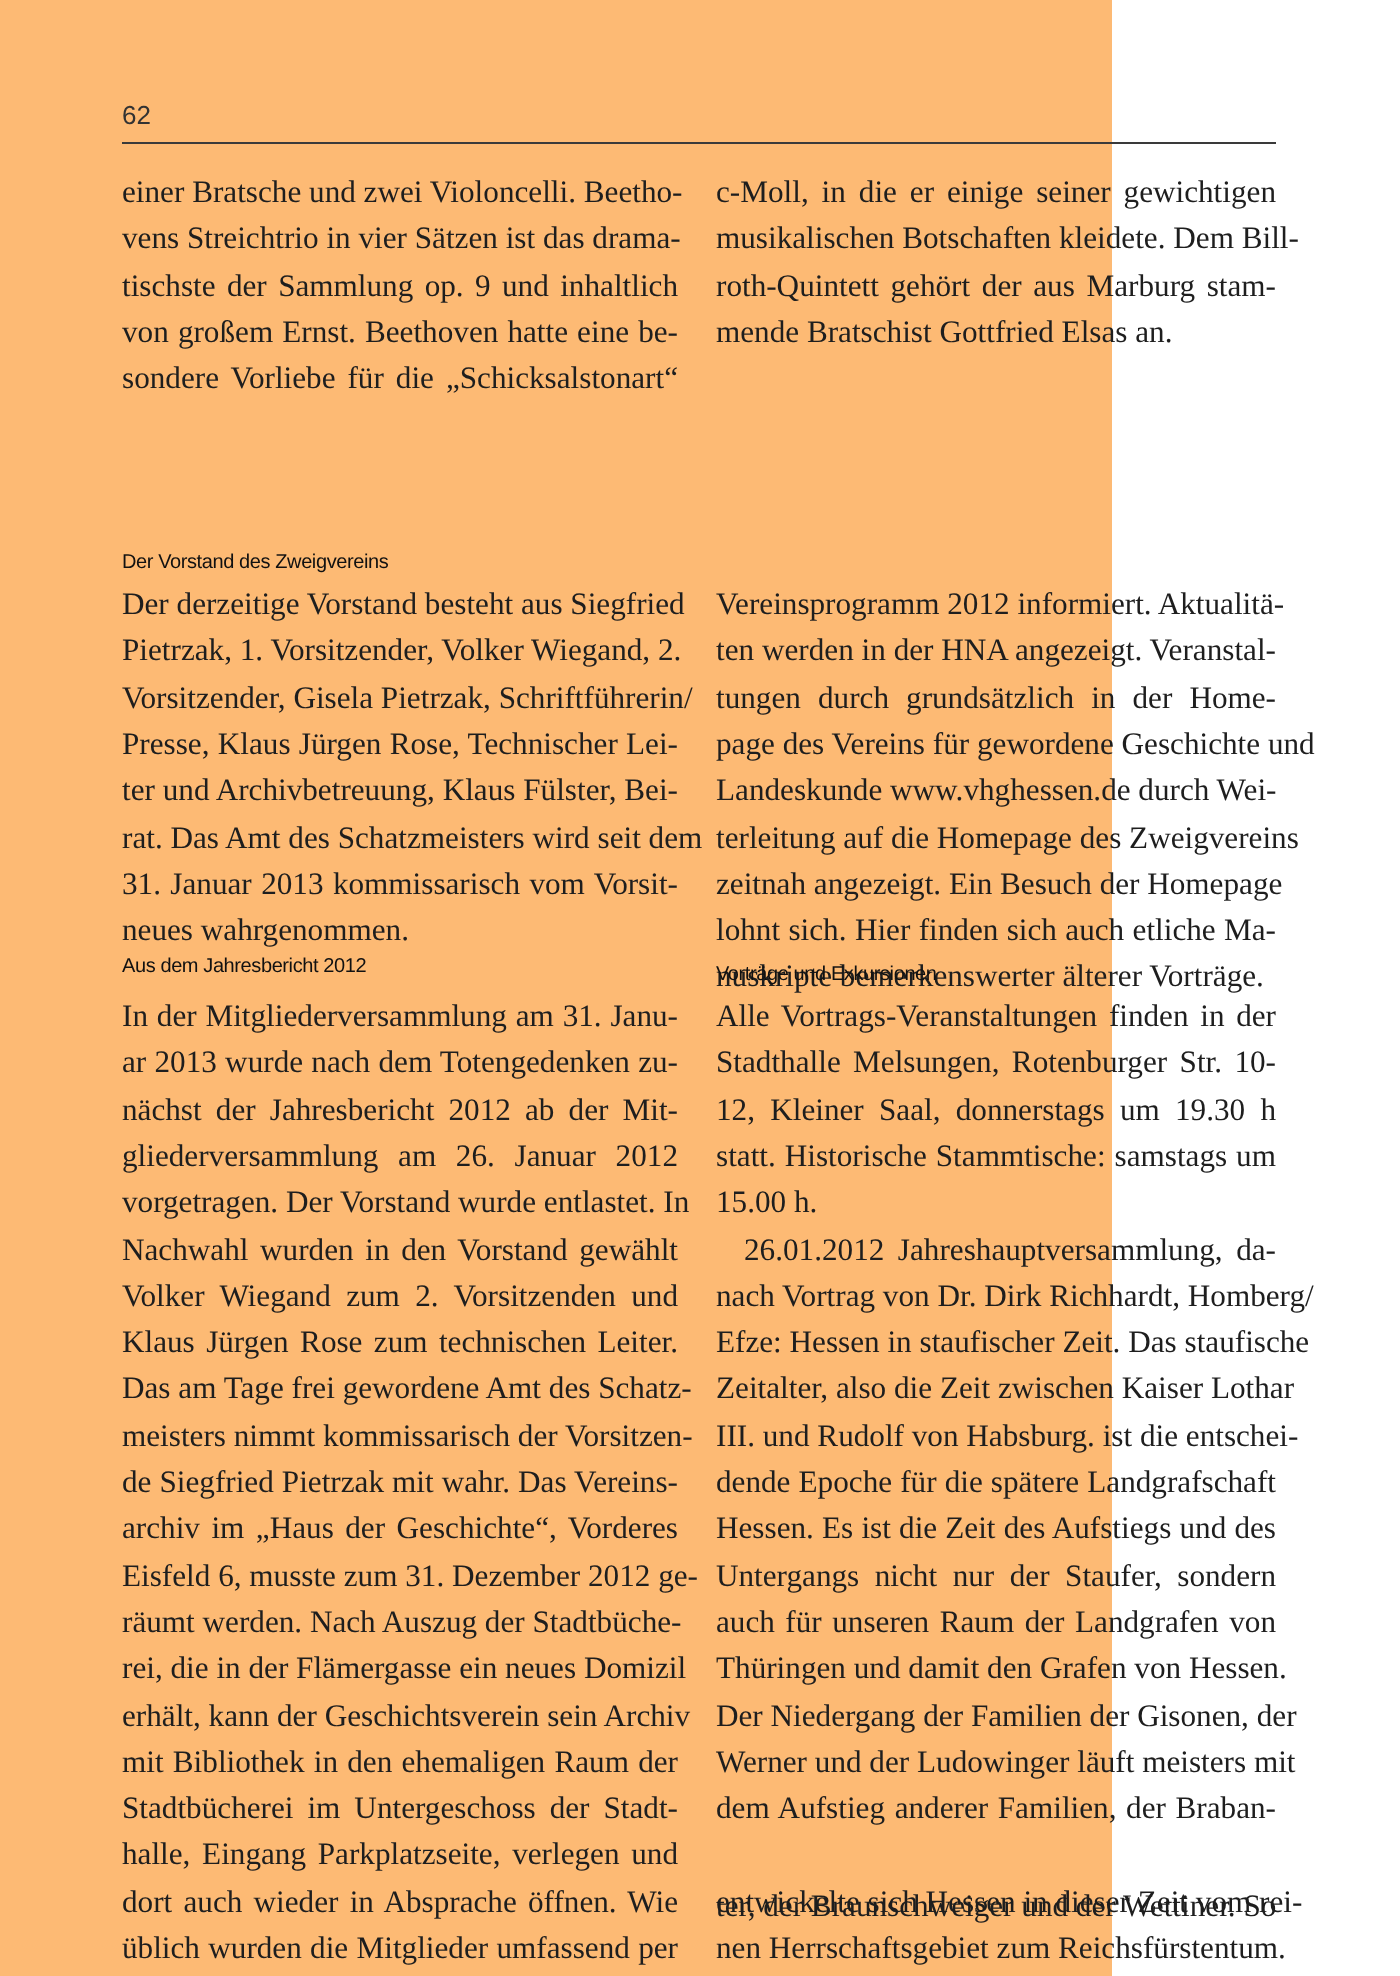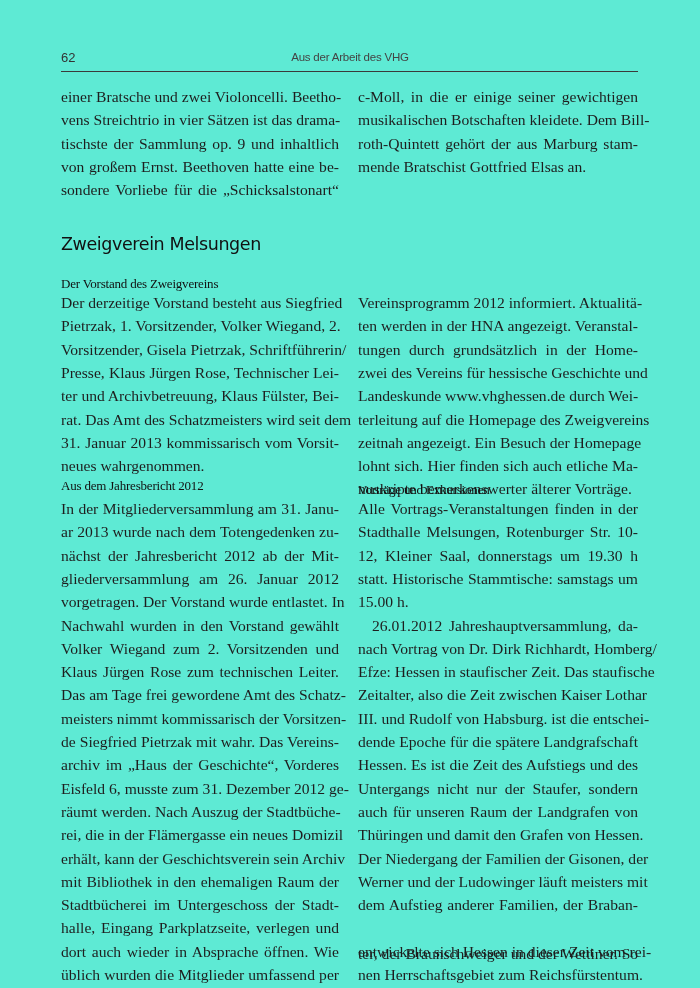--- a/index.html
+++ b/index.html
@@ -1,54 +1,52 @@
 <!DOCTYPE html>
 <html><head>
 <meta charset="utf-8">
 <style>
   html, body { margin: 0; padding: 0; background: #ffffff; }
   body { width: 700px; height: 988px; position: relative; overflow: hidden; color: #1e1e1e; }
-  .page { position: absolute; left: 0; top: 0; width: 700px; height: 988px; background: #5eead4; }
+  .page { position: absolute; left: 0; top: 0; width: 556px; height: 988px; background: #fdba74; }
   .hdr-num { position: absolute; left: 61px; top: 50px; font-family: "Liberation Sans", sans-serif; font-size: 13px; color: #333; }
   .hdr-title { position: absolute; left: 0; width: 700px; top: 51px; text-align: center; font-family: "Liberation Sans", sans-serif; font-size: 11.5px; color: #444; letter-spacing: -0.2px; }
   .hdr-rule { position: absolute; left: 61px; top: 71px; width: 577px; height: 1px; background: #3a3a3a; }
   .col { position: absolute; width: 278px; }
   .col.left { left: 61px; }
   .col.right { left: 358px; width: 280px; }
   .line { position: absolute; left: 0; width: 100%; white-space: nowrap; font-family: "Liberation Serif", serif; font-size: 15.6px; line-height: 18px; text-align: justify; text-align-last: justify; }
   .line.last { text-align-last: left; }
   .line.indent { text-indent: 14px; }
   .h2 { position: absolute; font-family: "DejaVu Sans", sans-serif; font-size: 17.5px; font-weight: normal; color: #111; letter-spacing: -0.4px; white-space: nowrap; }
-  .h3 { position: absolute; left: 0; font-family: Liberation Serif, serif; font-size: 13px; color: #111; white-space: nowrap; letter-spacing: -0.2px; }
+  .h3 { position: absolute; left: 0; font-family: Liberation Sans, sans-serif; font-size: 10px; color: #111; white-space: nowrap; letter-spacing: -0.2px; }
 </style>
 </head>
 <body>
 
 <div class="page">
 
   <div class="hdr-num">62</div>
-  <div class="hdr-title">Aus der Arbeit des VHG</div>
   <div class="hdr-rule"></div>
 
   <div class="col left" style="top:88px;">
     <div class="line" style="top:0px">einer Bratsche und zwei Violoncelli. Beetho-</div>
     <div class="line" style="top:23.3px">vens Streichtrio in vier Sätzen ist das drama-</div>
     <div class="line" style="top:46.6px">tischste der Sammlung op. 9 und inhaltlich</div>
     <div class="line" style="top:69.9px">von großem Ernst. Beethoven hatte eine be-</div>
     <div class="line" style="top:93.2px">sondere Vorliebe für die „Schicksalstonart“</div>
   </div>
 
   <div class="col right" style="top:88px;">
     <div class="line" style="top:0px">c-Moll, in die er einige seiner gewichtigen</div>
     <div class="line" style="top:23.3px">musikalischen Botschaften kleidete. Dem Bill-</div>
     <div class="line" style="top:46.6px">roth-Quintett gehört der aus Marburg stam-</div>
     <div class="line last" style="top:69.9px">mende Bratschist Gottfried Elsas an.</div>
   </div>
 
-  <div class="h2" style="left:61px; top:234px;">Zweigverein Melsungen</div>
 
   <div class="col left" style="top:276px;">
     <div class="h3" style="top:0px">Der Vorstand des Zweigvereins</div>
     <div class="line" style="top:18px">Der derzeitige Vorstand besteht aus Siegfried</div>
     <div class="line" style="top:41.3px">Pietrzak, 1. Vorsitzender, Volker Wiegand, 2.</div>
     <div class="line" style="top:64.6px">Vorsitzender, Gisela Pietrzak, Schriftführerin/</div>
     <div class="line" style="top:87.9px">Presse, Klaus Jürgen Rose, Technischer Lei-</div>
     <div class="line" style="top:111.2px">ter und Archivbetreuung, Klaus Fülster, Bei-</div>
     <div class="line" style="top:134.5px">rat. Das Amt des Schatzmeisters wird seit dem</div>
     <div class="line" style="top:157.8px">31. Januar 2013 kommissarisch vom Vorsit-</div>
@@ -76,21 +74,21 @@
     <div class="line" style="top:643.4px">halle, Eingang Parkplatzseite, verlegen und</div>
     <div class="line" style="top:666.7px">dort auch wieder in Absprache öffnen. Wie</div>
     <div class="line" style="top:690px">üblich wurden die Mitglieder umfassend per</div>
 
   </div>
 
   <div class="col right" style="top:294px;">
     <div class="line" style="top:0px">Vereinsprogramm 2012 informiert. Aktualitä-</div>
     <div class="line" style="top:23.3px">ten werden in der HNA angezeigt. Veranstal-</div>
     <div class="line" style="top:46.6px">tungen durch grundsätzlich in der Home-</div>
-    <div class="line" style="top:69.9px">zwei des Vereins für hessische Geschichte und</div>
+    <div class="line" style="top:69.9px">page des Vereins für gewordene Geschichte und</div>
     <div class="line" style="top:93.2px">Landeskunde www.vhghessen.de durch Wei-</div>
     <div class="line" style="top:116.5px">terleitung auf die Homepage des Zweigvereins</div>
     <div class="line" style="top:139.8px">zeitnah angezeigt. Ein Besuch der Homepage</div>
     <div class="line" style="top:163.1px">lohnt sich. Hier finden sich auch etliche Ma-</div>
     <div class="line last" style="top:186.4px">nuskripte bemerkenswerter älterer Vorträge.</div>
 
     <div class="h3" style="top:188px; margin-top:0; transform:translateY(0);"></div>
   </div>
 
   <div class="col right" style="top:482px;">

